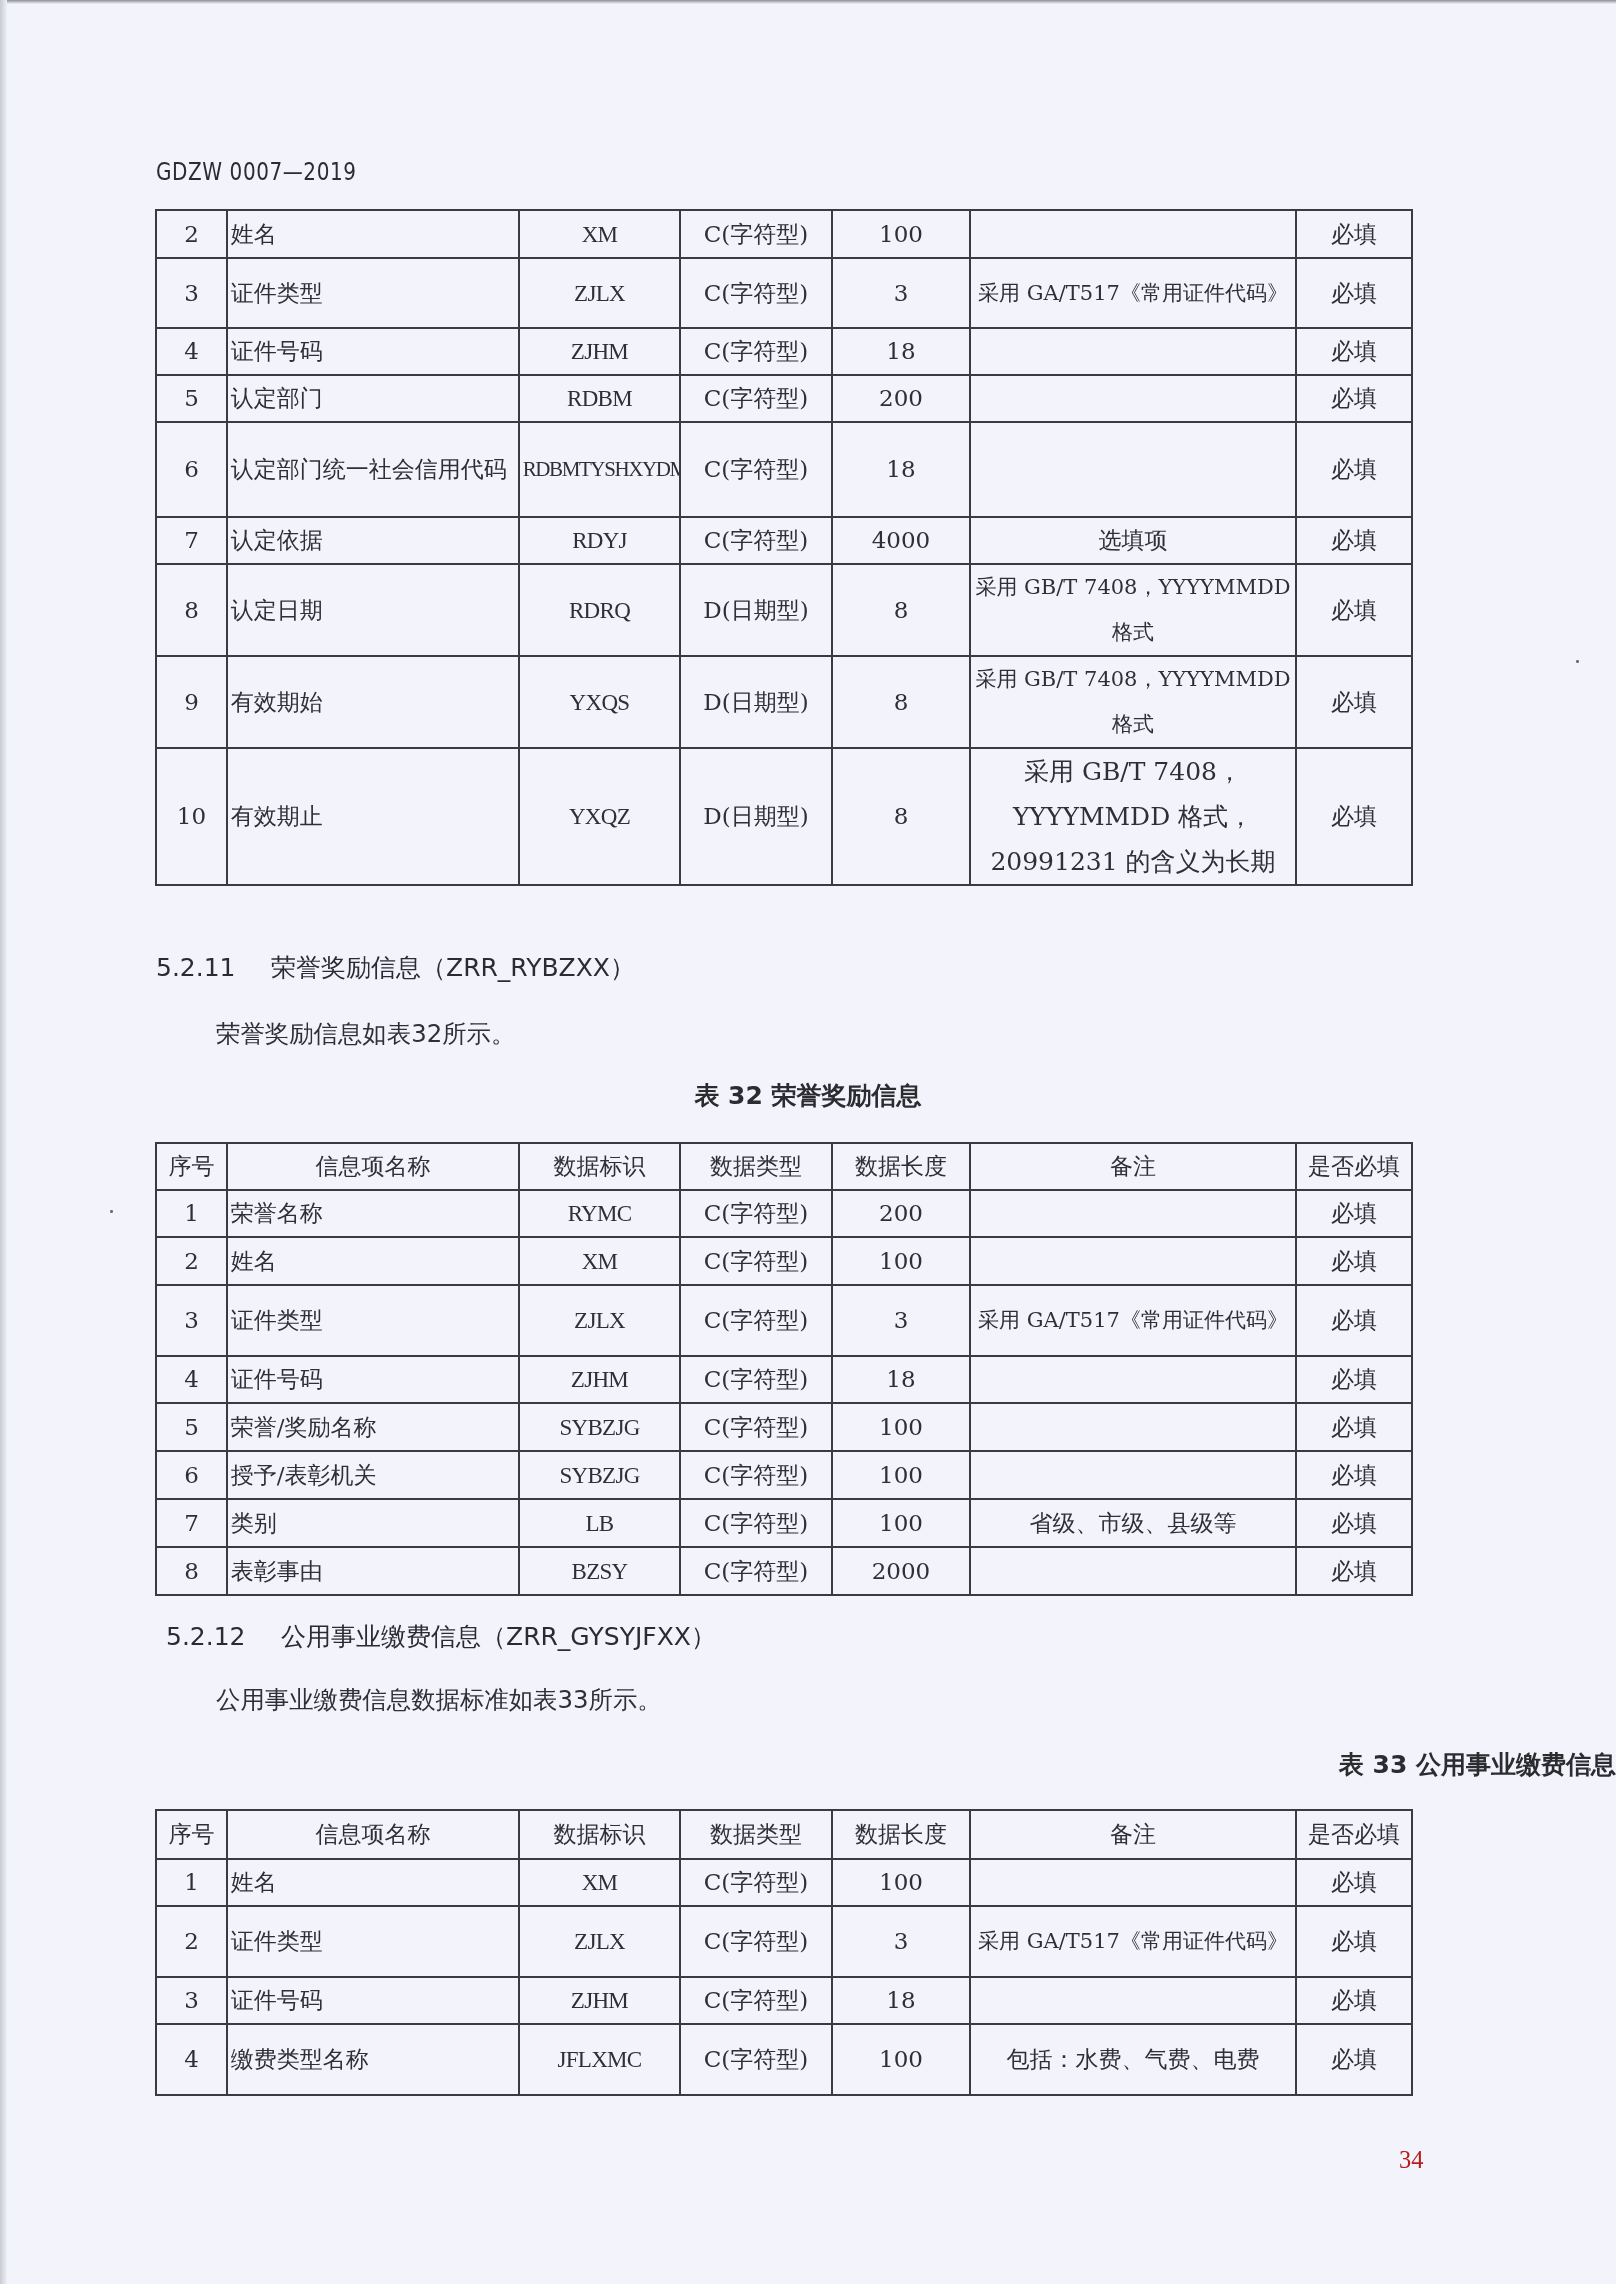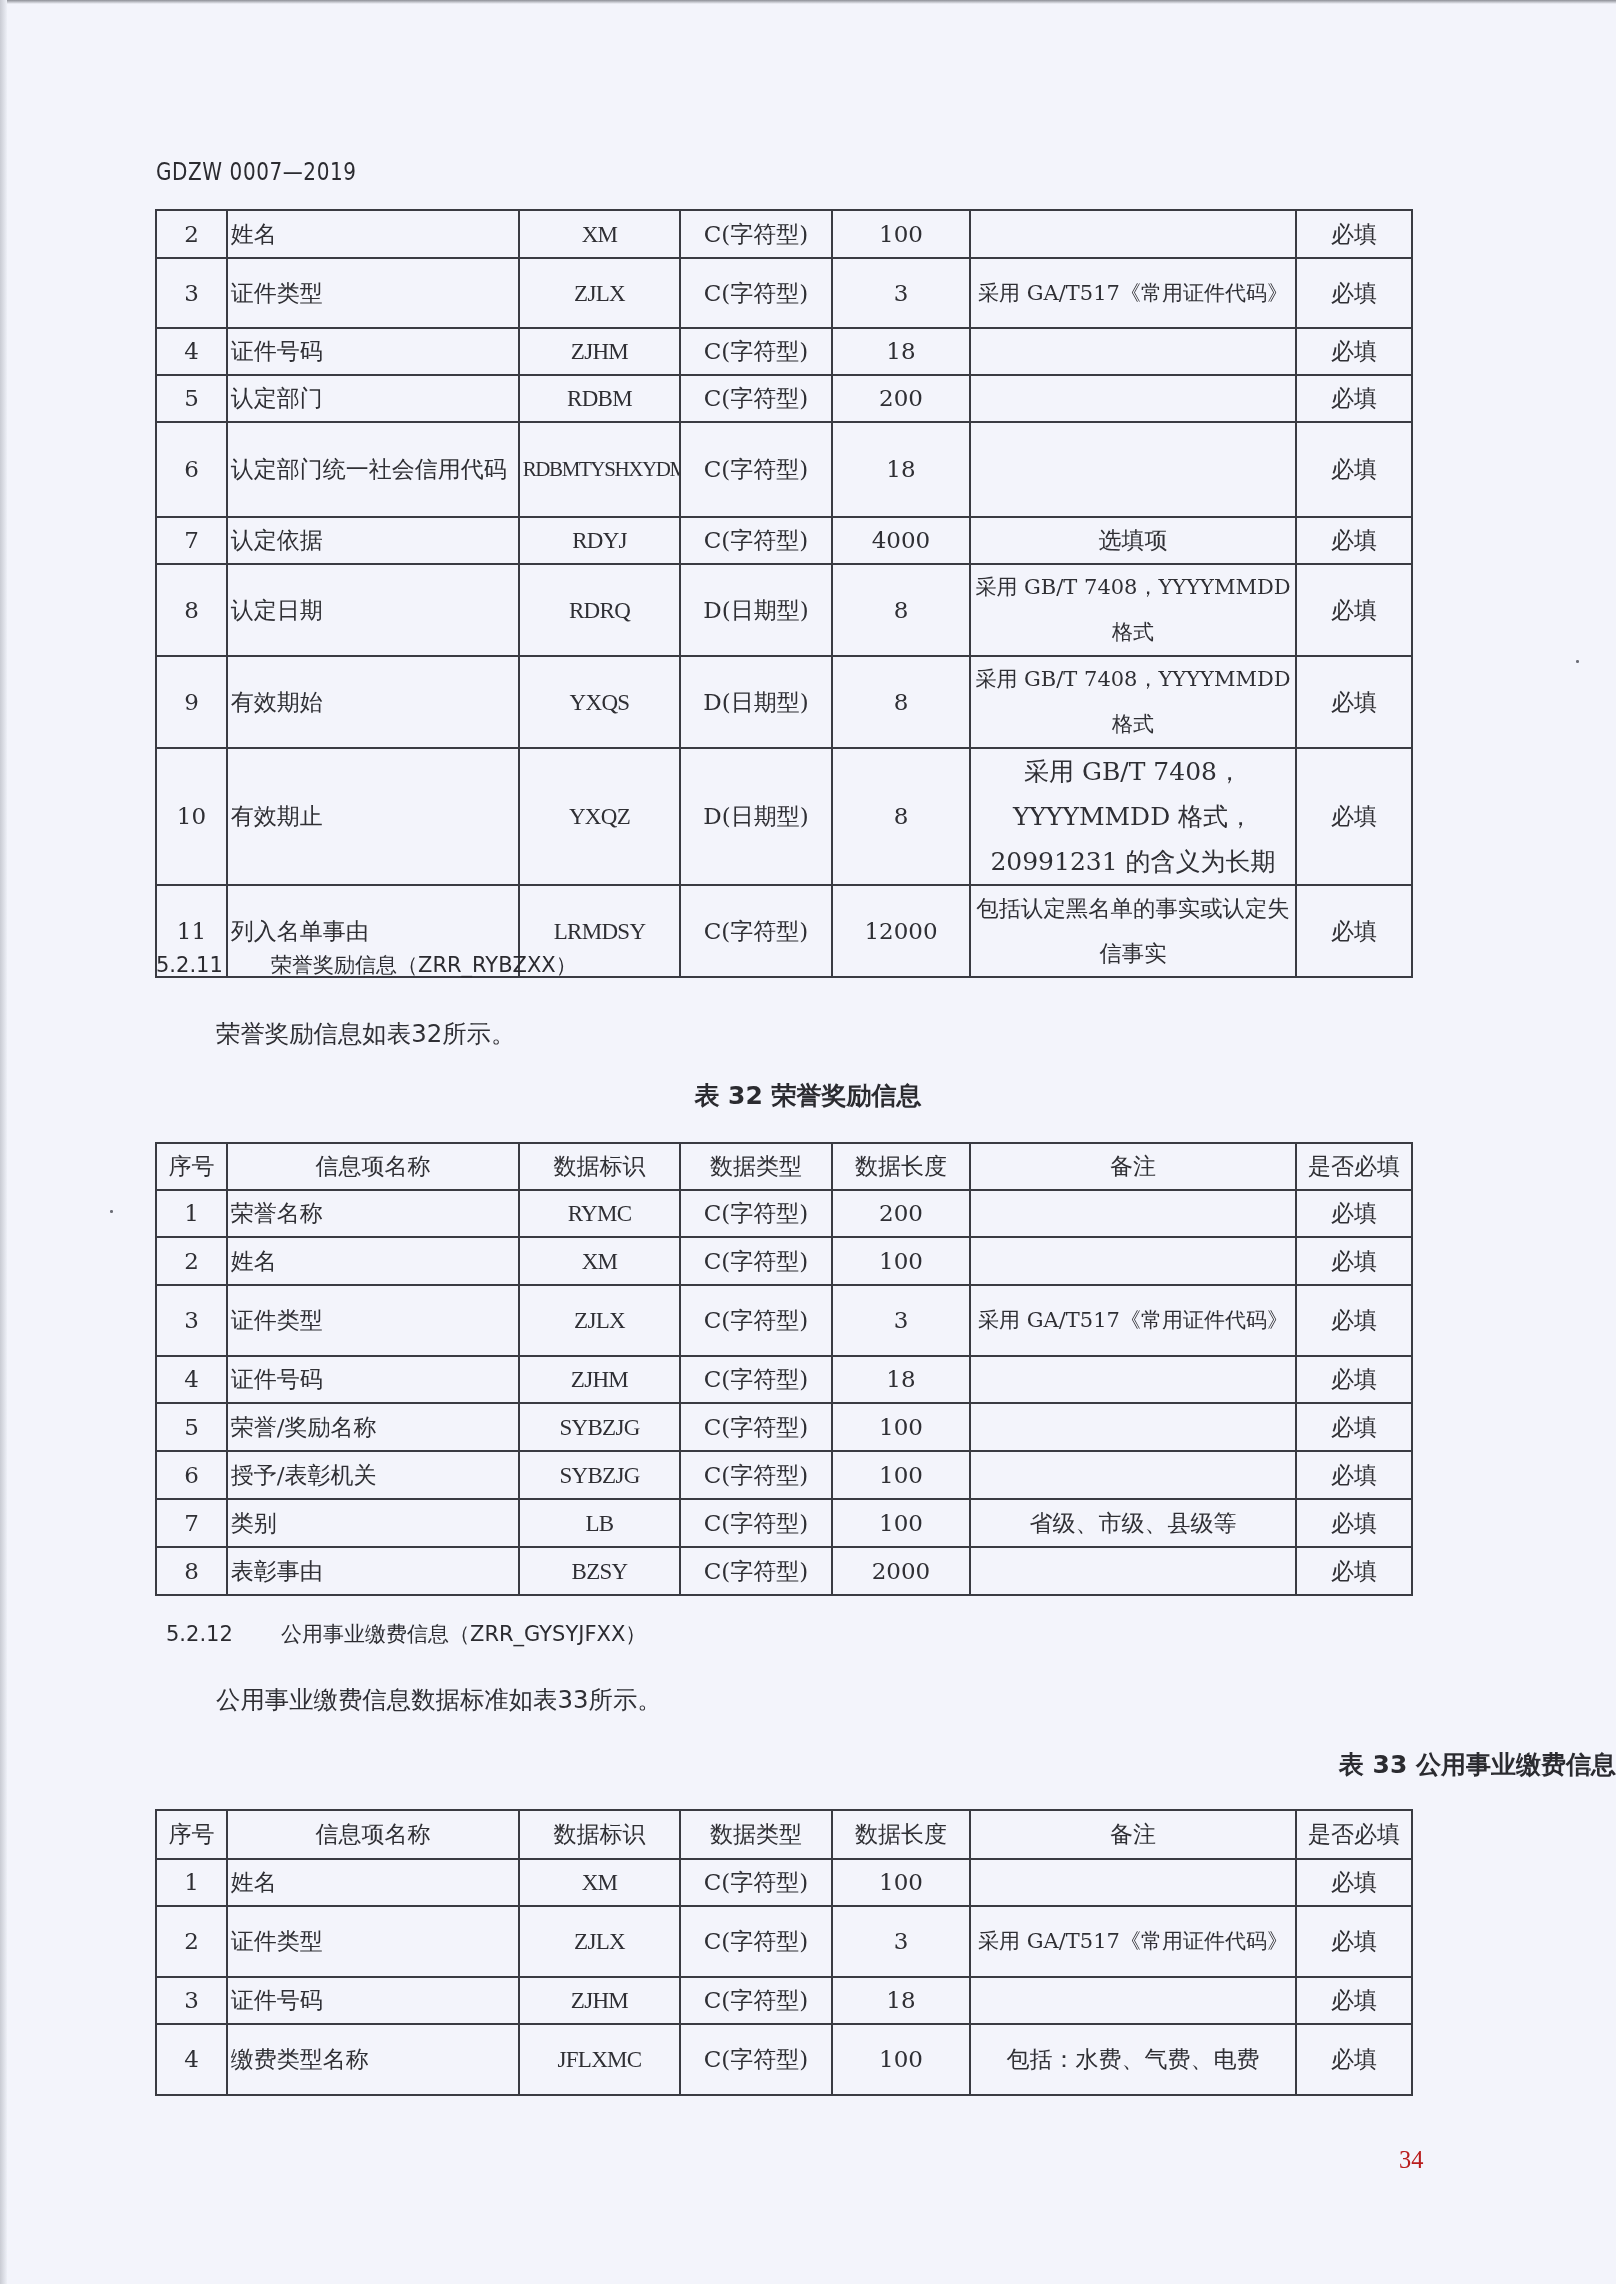--- a/index.html
+++ b/index.html
@@ -67,21 +67,21 @@
   col.w-id { width: 161px; }
   col.w-type { width: 152px; }
   col.w-len { width: 138px; }
   col.w-note { width: 326px; }
   col.w-req { width: 116px; }
 
   .section-heading {
     position: absolute;
     left: 156px;
     font-family: "DejaVu Sans", "Liberation Sans", sans-serif;
-    font-size: 21px;
+    font-size: 25px;
     color: #2b2b30;
     white-space: nowrap;
   }
   .section-heading .num { display: inline-block; width: 115px; }
   .para {
     position: absolute;
     left: 216px;
     font-family: "DejaVu Sans", "Liberation Sans", sans-serif;
     font-size: 24.4px;
     color: #2f2f34;
@@ -199,29 +199,20 @@
       <td class="c-note multi" style="font-size:21px;">采用 GB/T 7408，YYYYMMDD 格式</td>
       <td class="c-req">必填</td>
     </tr>
     <tr style="height:92px">
       <td class="c-no">10</td>
       <td class="c-name">有效期止</td>
       <td class="c-id">YXQZ</td>
       <td class="c-type">D(日期型)</td>
       <td class="c-len">8</td>
       <td class="c-note multi" style="font-size:25px;">采用 GB/T 7408，YYYYMMDD 格式，20991231 的含义为长期</td>
-      <td class="c-req">必填</td>
-    </tr>
-    <tr style="height:91px">
-      <td class="c-no">11</td>
-      <td class="c-name">列入名单事由</td>
-      <td class="c-id">LRMDSY</td>
-      <td class="c-type">C(字符型)</td>
-      <td class="c-len">12000</td>
-      <td class="c-note multi" style="font-size:22.4px;">包括认定黑名单的事实或认定失信事实</td>
       <td class="c-req">必填</td>
     </tr>
   </tbody>
 </table>
 
 <div class="section-heading" style="top:951px;">
   <span class="num">5.2.11</span><span>荣誉奖励信息（ZRR_RYBZXX）</span>
 </div>
 <div class="para" style="top:1018px;">荣誉奖励信息如表32所示。</div>
 <div class="caption" style="top:1079px;">表 32  荣誉奖励信息</div>

